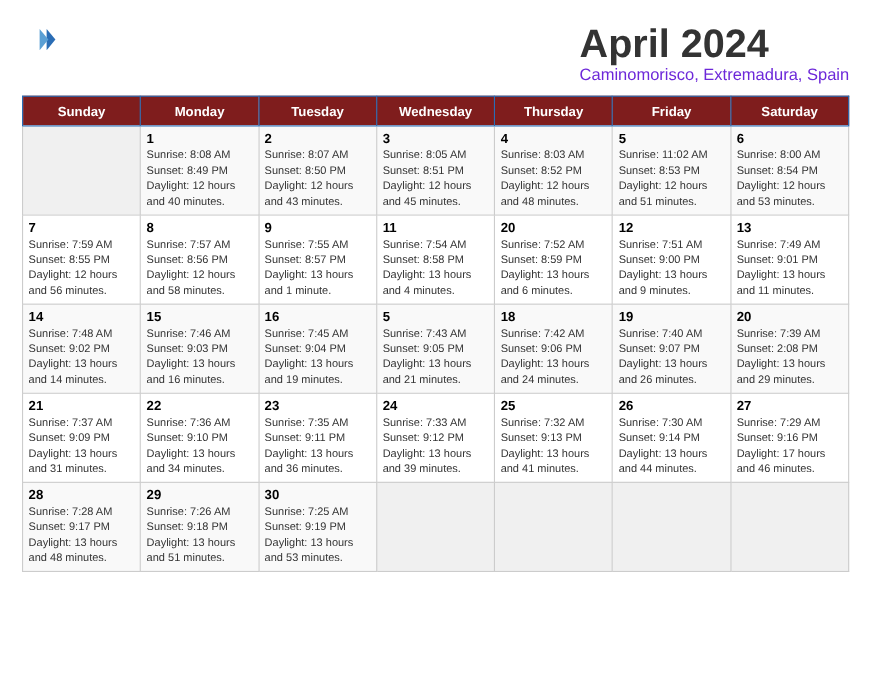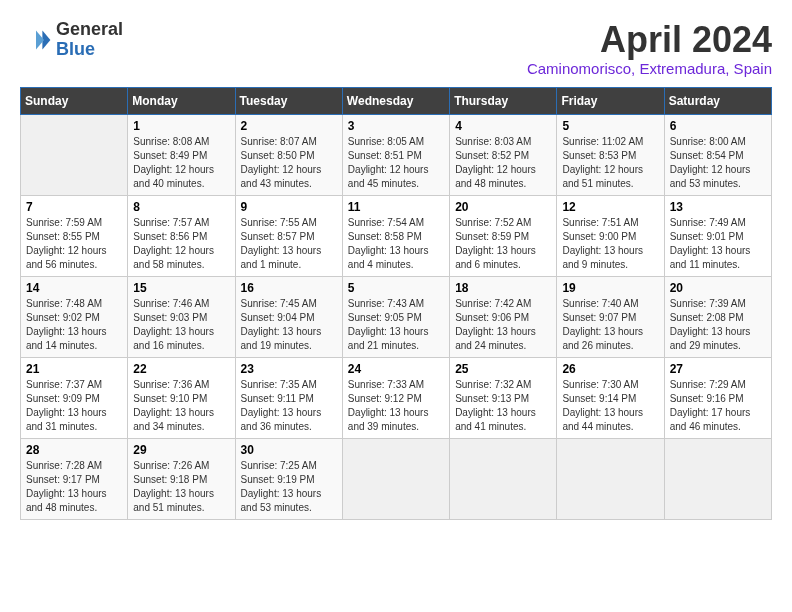--- a/index.html
+++ b/index.html
@@ -26,42 +26,42 @@
       font-weight: bold;
       line-height: 1.1;
     }
     .logo-general { color: #333; }
     .logo-blue { color: #2a6db5; }
     .logo-icon {
       width: 32px;
       height: 32px;
     }
     .title-block {
-      text-align: right;
+      text-align: left;
     }
     .month-title {
       font-size: 36px;
       font-weight: bold;
       color: #333;
       line-height: 1.1;
     }
     .subtitle {
       font-size: 15px;
       color: #6d28d9;
     }
     .calendar {
       width: 100%;
       border-collapse: collapse;
       font-size: 11px;
     }
     .calendar th {
-      background-color: #404040;
+      background-color: #7f1d1d;
       color: #fff;
       padding: 6px 4px;
-      text-align: left;
+      text-align: center;
       font-size: 12px;
       font-weight: bold;
       border: 1px solid #2a6db5;
     }
     .calendar td {
       border: 1px solid #ccc;
       padding: 4px 5px;
       vertical-align: top;
       width: calc(100% / 7);
       min-height: 80px;
@@ -89,24 +89,20 @@
   </style>
 </head>
 <body>
 
 <div class="header">
   <div class="logo">
     <svg class="logo-icon" viewBox="0 0 40 40" width="40" height="40">
       <polygon points="28,8 38,20 28,32" fill="#2a6db5"></polygon>
       <polygon points="20,8 30,20 20,32" fill="#5a9fd4"></polygon>
     </svg>
-    <div class="logo-text">
-      <span class="logo-general">General</span><br>
-      <span class="logo-blue">Blue</span>
-    </div>
   </div>
   <div class="title-block">
     <div class="month-title">April 2024</div>
     <div class="subtitle">Caminomorisco, Extremadura, Spain</div>
   </div>
 </div>
 
 <table class="calendar">
   <thead>
     <tr>

